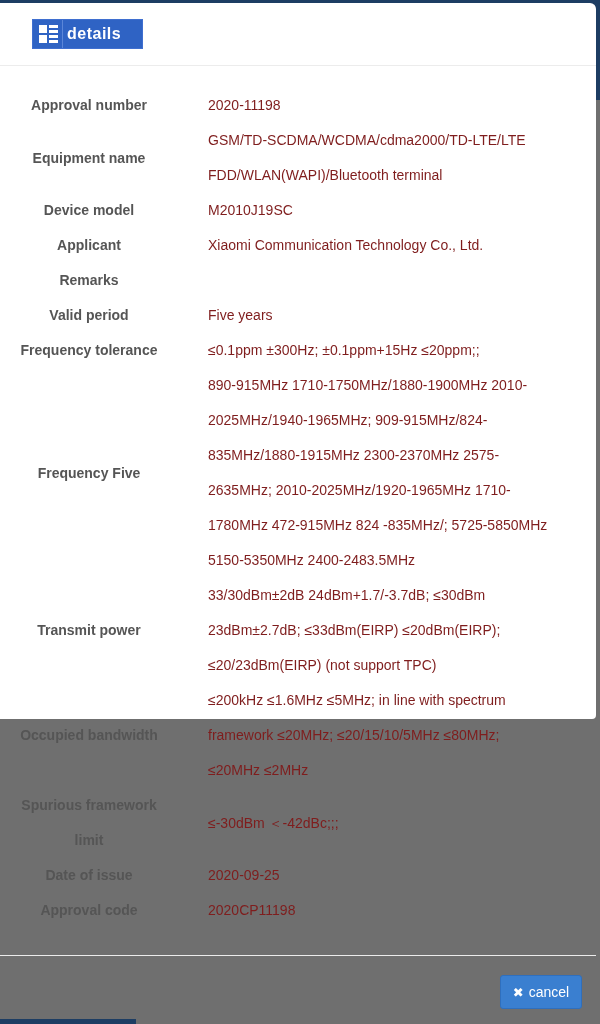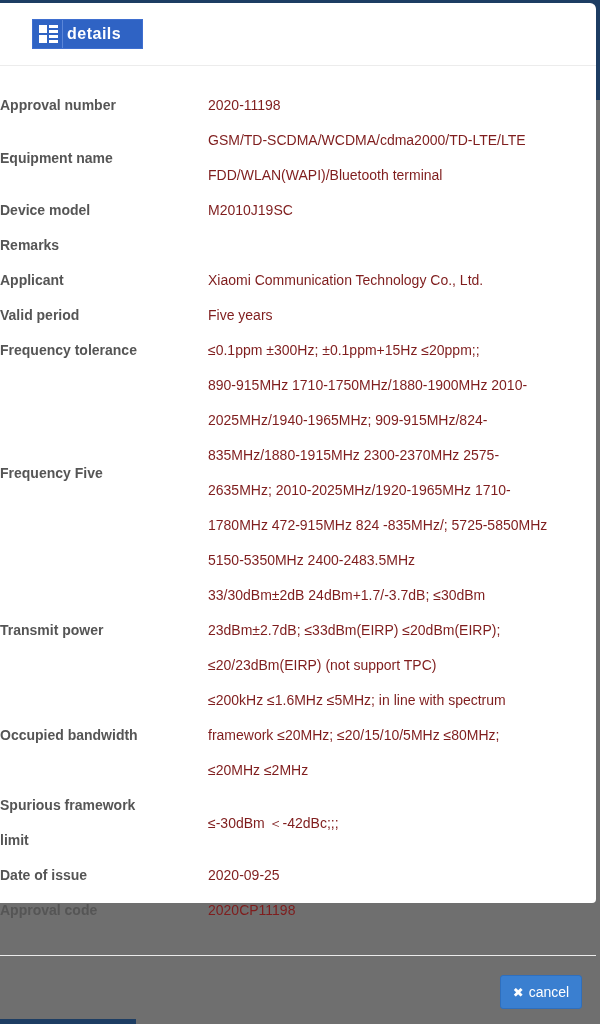--- a/index.html
+++ b/index.html
@@ -28,21 +28,21 @@
     background: #1d3d63;
   }
   .backdrop-bottom-left {
     position: absolute;
     left: 0; bottom: 0; width: 136px; height: 5px;
     background: #1d3d63;
   }
   .modal {
     position: absolute;
     left: 0; top: 3px;
-    width: 596px; height: 900px;
+    width: 596px; height: 716px;
     background: #ffffff;
     border-radius: 0 6px 4px 0;
     box-sizing: border-box;
   }
   .modal-header {
     position: absolute;
     left: 0; top: 0; width: 596px; height: 62px;
     border-bottom: 1px solid #ececec;
   }
   .header-badge {
@@ -78,21 +78,21 @@
     left: 0; top: 85px;
     width: 596px;
   }
   .row {
     display: flex;
     align-items: center;
     width: 596px;
   }
   .row-label {
     width: 178px;
-    text-align: left;
+    text-align: center;
     font-size: 14px;
     font-weight: bold;
     color: #555555;
     box-sizing: border-box;
     flex-shrink: 0;
   }
   .row-label .lbl-line {
     display: block;
     line-height: 35px;
   }
@@ -178,32 +178,32 @@
       <div class="row">
         <div class="row-label">
           <span class="lbl-line">Device model</span>
         </div>
         <div class="row-value">
           <span class="val-line">M2010J19SC</span>
         </div>
       </div>
       <div class="row">
         <div class="row-label">
+          <span class="lbl-line">Applicant</span>
+        </div>
+        <div class="row-value">
+          <span class="val-line">Xiaomi Communication Technology Co., Ltd.</span>
+        </div>
+      </div>
+      <div class="row">
+        <div class="row-label">
           <span class="lbl-line">Remarks</span>
         </div>
         <div class="row-value">
           <span class="val-line">&nbsp;</span>
-        </div>
-      </div>
-      <div class="row">
-        <div class="row-label">
-          <span class="lbl-line">Applicant</span>
-        </div>
-        <div class="row-value">
-          <span class="val-line">Xiaomi Communication Technology Co., Ltd.</span>
         </div>
       </div>
       <div class="row">
         <div class="row-label">
           <span class="lbl-line">Valid period</span>
         </div>
         <div class="row-value">
           <span class="val-line">Five years</span>
         </div>
       </div>

